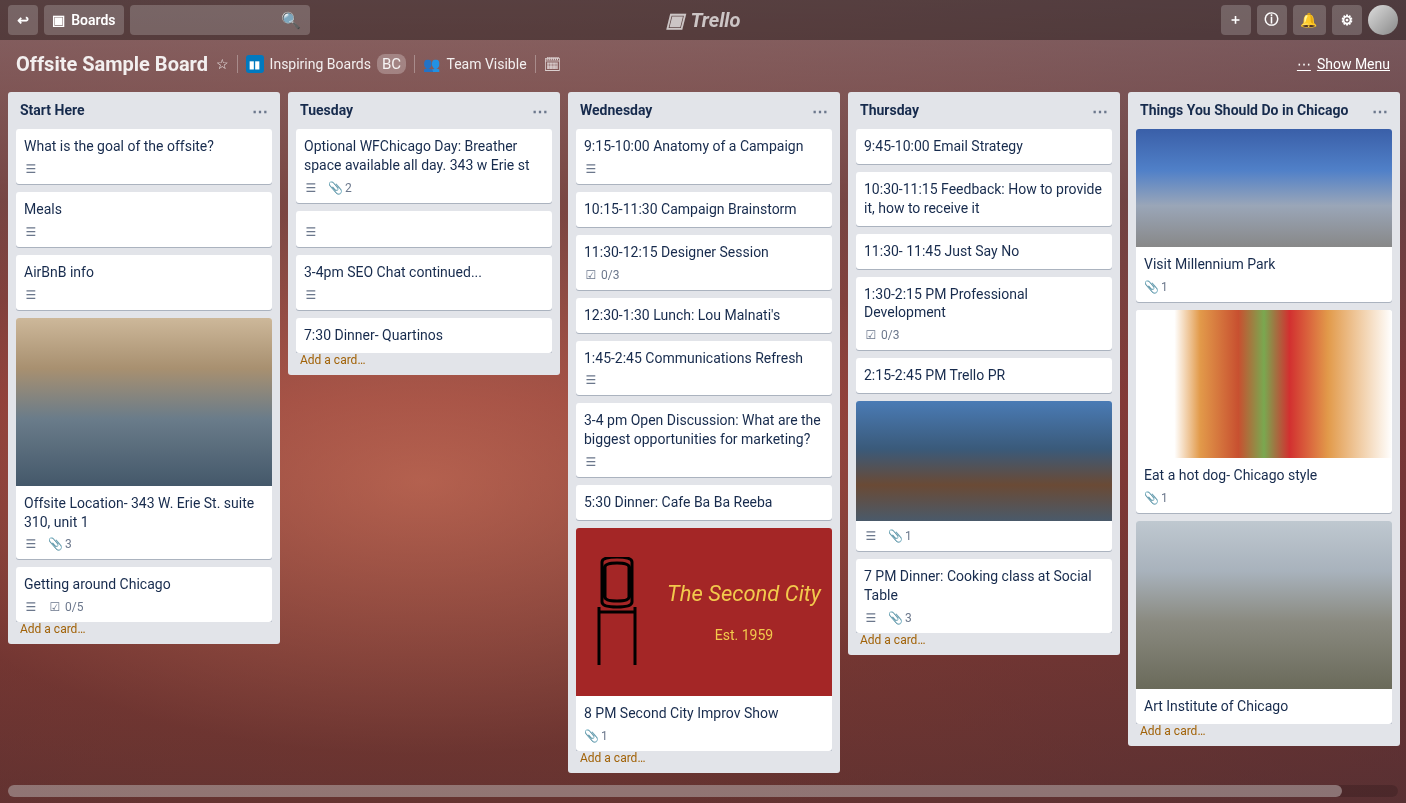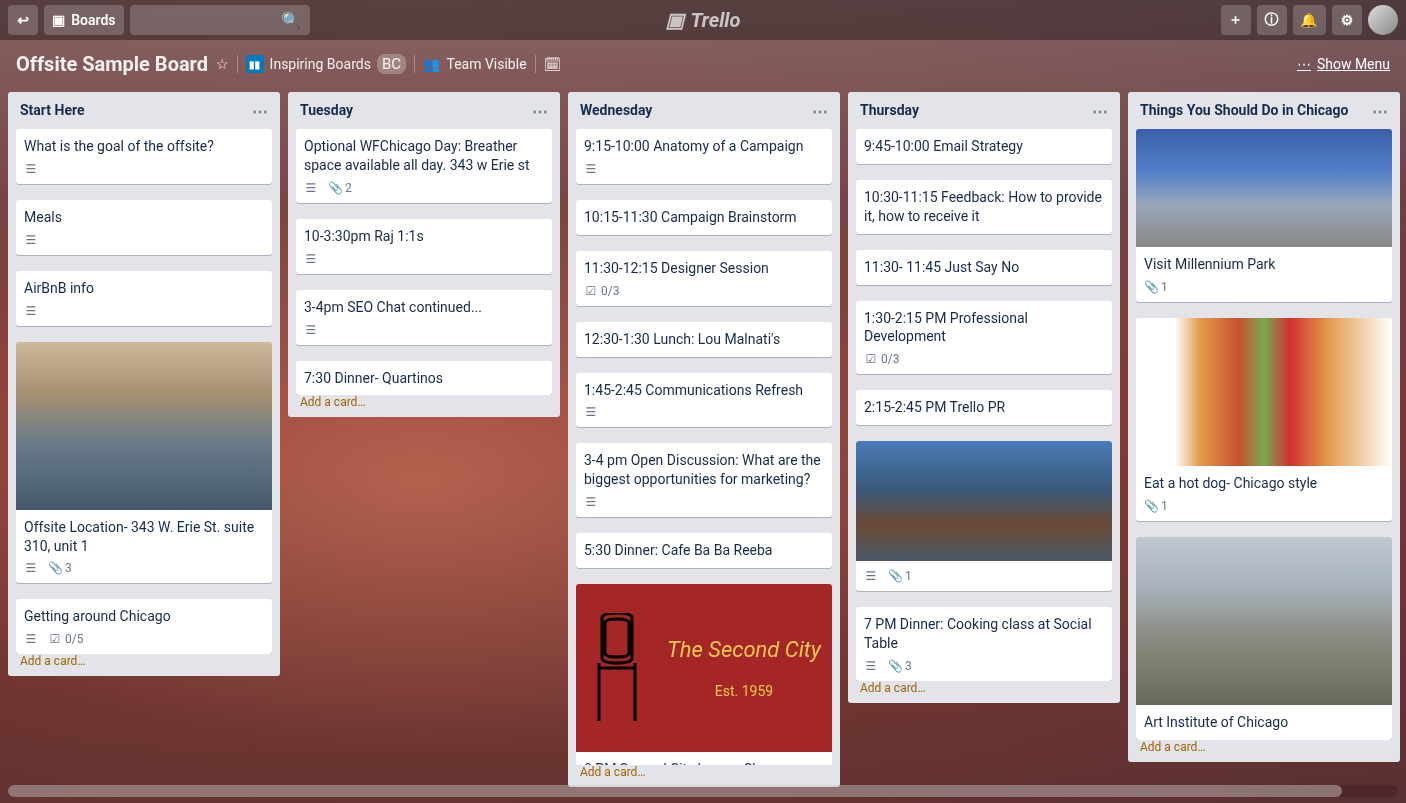--- a/index.html
+++ b/index.html
@@ -16,21 +16,21 @@
 .bh-item{display:flex;align-items:center;gap:6px;font-size:14px;color:rgba(255,255,255,.9);padding:4px 8px;border-radius:4px;cursor:pointer}
 .bh-sep{width:1px;height:18px;background:rgba(255,255,255,.3)}
 .tlogo{width:18px;height:18px;background:#0079bf;border-radius:3px;display:inline-flex;align-items:center;justify-content:center;color:#fff;font-size:10px;font-weight:700}
 .bc{font-size:15px;padding:1px 5px;border-radius:8px;background:rgba(255,255,255,.25)}
 .showmenu{margin-left:auto;font-size:14px;text-decoration:underline;cursor:pointer;color:#fff}
 .board{position:relative;z-index:2;height:calc(803px - 88px);padding:4px 8px;display:flex;gap:8px;overflow-x:auto;align-items:flex-start}
 .list{width:272px;flex:0 0 272px;background:#e2e4e9;border-radius:3px;padding:8px;display:flex;flex-direction:column;max-height:695px}
 .lh{display:flex;align-items:flex-start;justify-content:space-between;padding:2px 4px 8px}
 .ln{font-size:14px;font-weight:700;color:#172b4d}
 .ldots{color:#6b778c;cursor:pointer;font-weight:700}
-.cards{overflow-y:auto;display:flex;flex-direction:column;gap:16px}
+.cards{overflow-y:auto;display:flex;flex-direction:column;gap:8px}
 .card{background:#fff;border-radius:3px;box-shadow:0 1px 0 rgba(9,30,66,.25);padding:8px;cursor:pointer}
 .ct{font-size:14px;color:#172b4d;line-height:1.35}
 .badges{display:flex;gap:10px;align-items:center;margin-top:6px;color:#6b778c;font-size:12px}
 .cover{height:168px;background:#ddd;border-radius:3px 3px 0 0;margin:-8px -8px 8px -8px;background-size:cover;background-position:center}
 .cov-office{background:linear-gradient(180deg,#cdb89a 0%,#a89070 30%,#6a7c8a 60%,#44586a 100%)}
 .cov-sc{background:#a42626;display:flex;align-items:center;justify-content:center;color:#f2c94c;font-family:Georgia,serif}
 .cov-chi{background:linear-gradient(180deg,#4a7bb5 0%,#3a5a7a 40%,#6a4a35 70%,#4a5a6a 100%)}
 .cov-bean{background:linear-gradient(180deg,#3a5fa8 0%,#5080c8 35%,#9aa6b8 65%,#888 100%);height:118px}
 .cov-dog{background:linear-gradient(90deg,#fff 0%,#fff 15%,#e29a4a 25%,#c85030 40%,#7aa850 50%,#d23030 60%,#e29a4a 75%,#fff 100%);height:148px}
 .cov-art{background:linear-gradient(180deg,#bfc8d0 0%,#a8b2bc 30%,#8a8a80 60%,#6a6a5a 100%);height:168px}
@@ -147,21 +147,20 @@
       </div>
       <div class="cards">
         <div class="card">
           <div class="ct">Optional WFChicago Day: Breather space available all day. 343 w Erie st</div>
           <div class="badges">
             <span><span class="ico">☰</span></span>
             <span><span class="ico">📎</span> 2</span>
           </div>
         </div>
         <div class="card">
-          <div class="ct">10-3:30pm Raj 1:1s</div>
           <div class="badges">
             <span><span class="ico">☰</span></span>
           </div>
         </div>
         <div class="card">
           <div class="ct">3-4pm SEO Chat continued...</div>
           <div class="badges">
             <span><span class="ico">☰</span></span>
           </div>
         </div>

